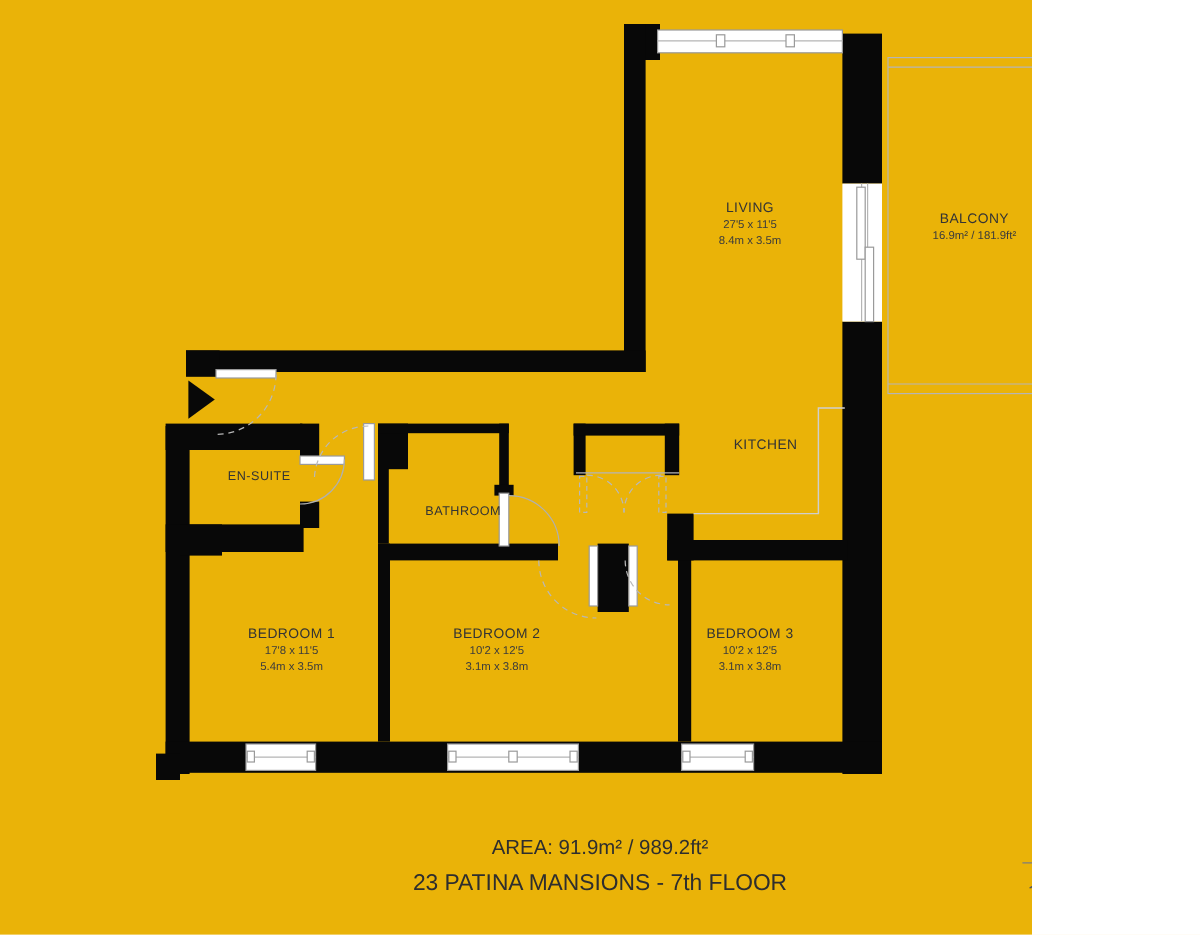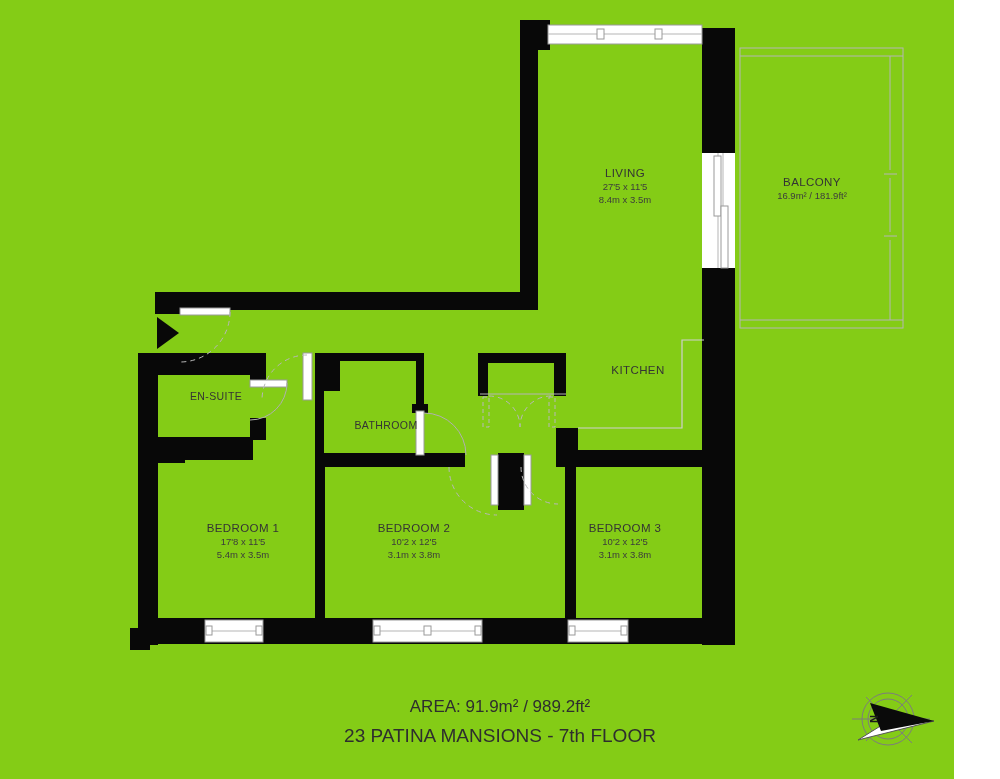--- a/index.html
+++ b/index.html
@@ -1,16 +1,16 @@
 <!DOCTYPE html>
 <html><head>
 <meta charset="utf-8">
 <style>
   html,body{margin:0;padding:0;background:#ffffff;}
-  .stage{position:relative;width:954px;height:779px;background:#84cc16;overflow:hidden;
+  .stage{position:relative;width:860px;height:779px;background:#eab308;overflow:hidden;
          font-family:"Liberation Sans", sans-serif;}
   svg text{font-family:"Liberation Sans", sans-serif;}
   .room-name{font-size:11.5px;fill:#343434;letter-spacing:.4px;}
   .room-dim{font-size:9.5px;fill:#3c3c3c;}
   .footer-area{font-size:17px;fill:#2e2e2e;}
   .footer-title{font-size:19px;fill:#2e2e2e;}
   .wall{fill:#080808;stroke:none;}
   .thin{stroke:#b5b5b5;stroke-width:1;fill:none;}
   .thin2{stroke:#cfcfcf;stroke-width:1.2;fill:none;}
   .arc-solid{stroke:#b0b0b0;stroke-width:1;fill:none;}

